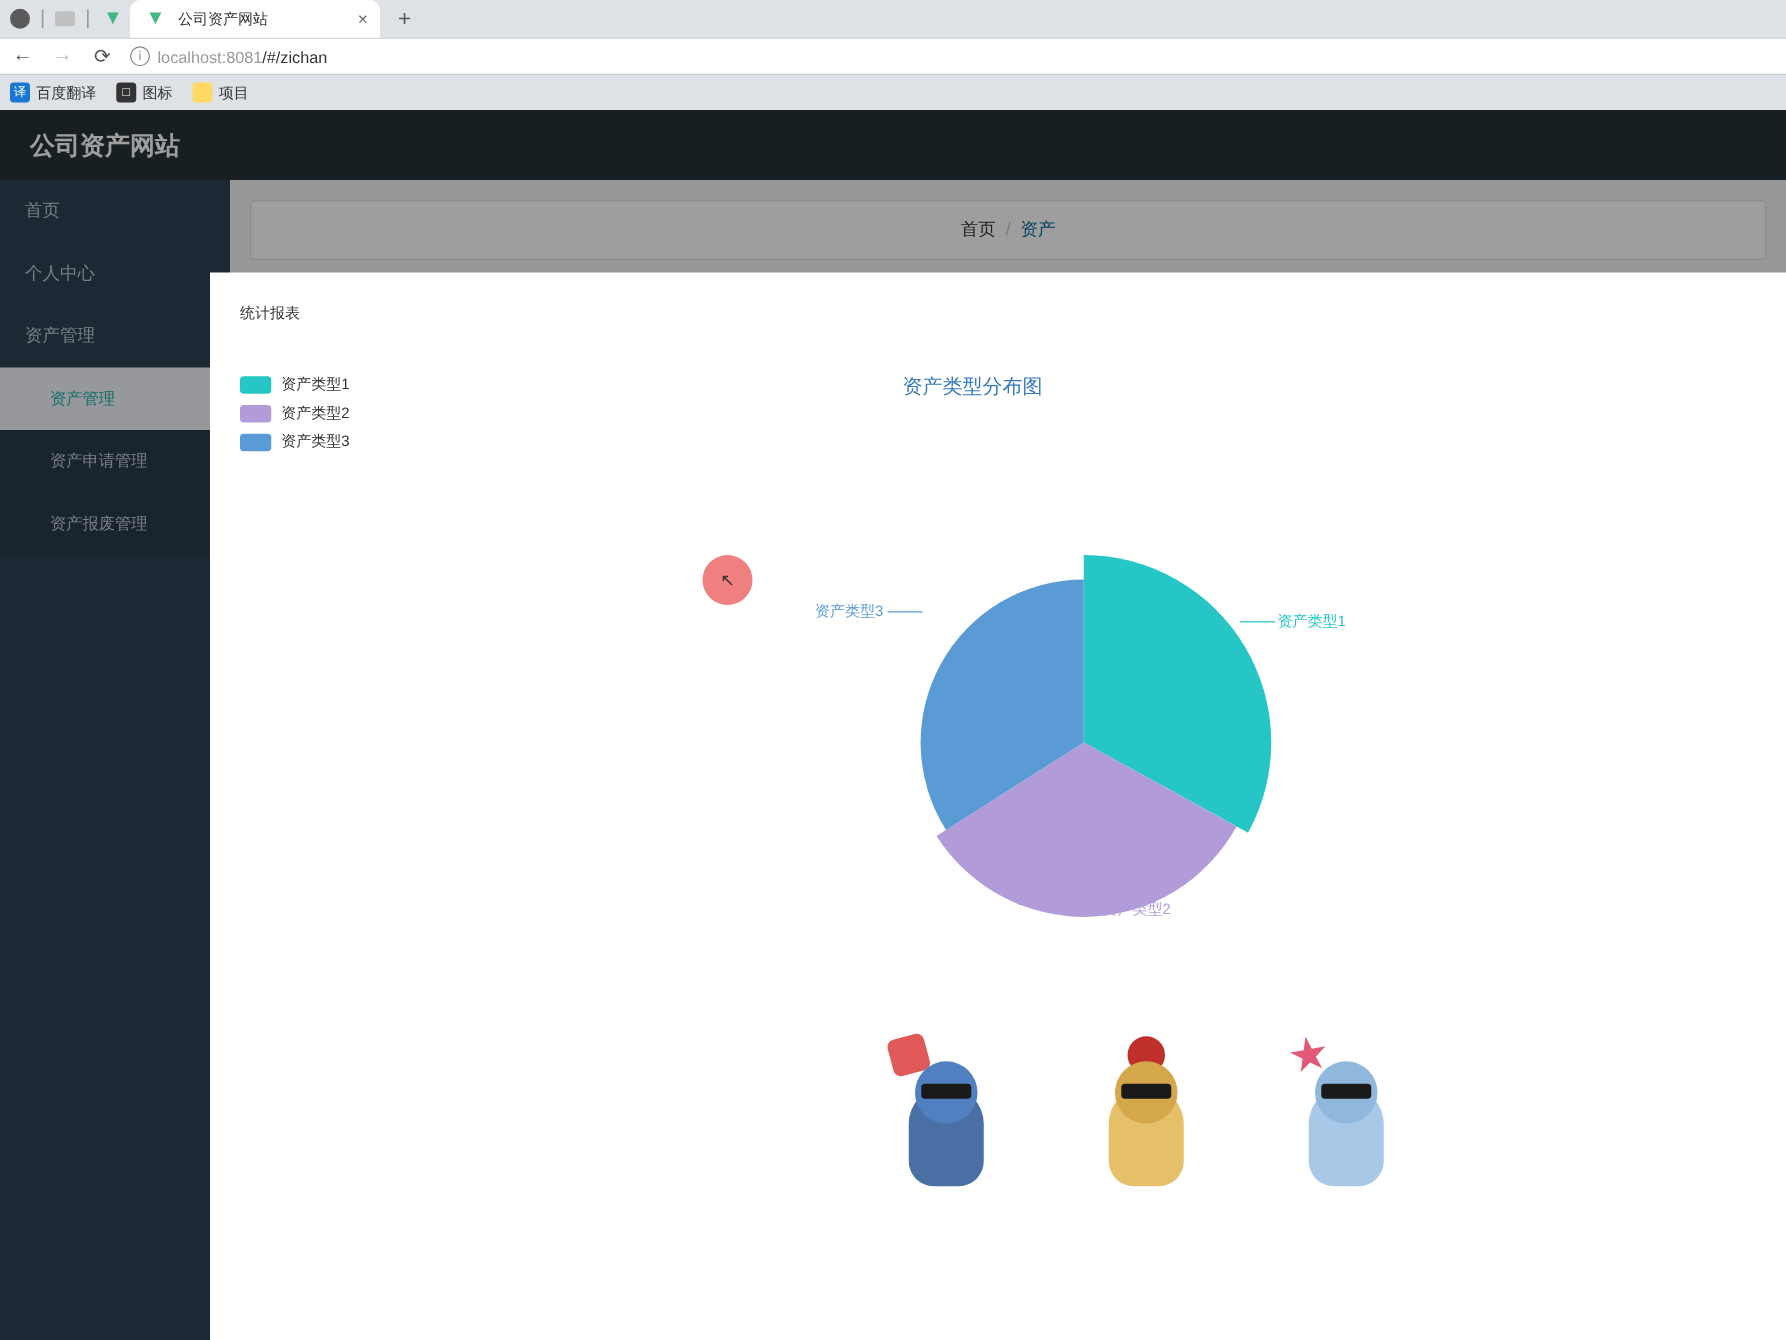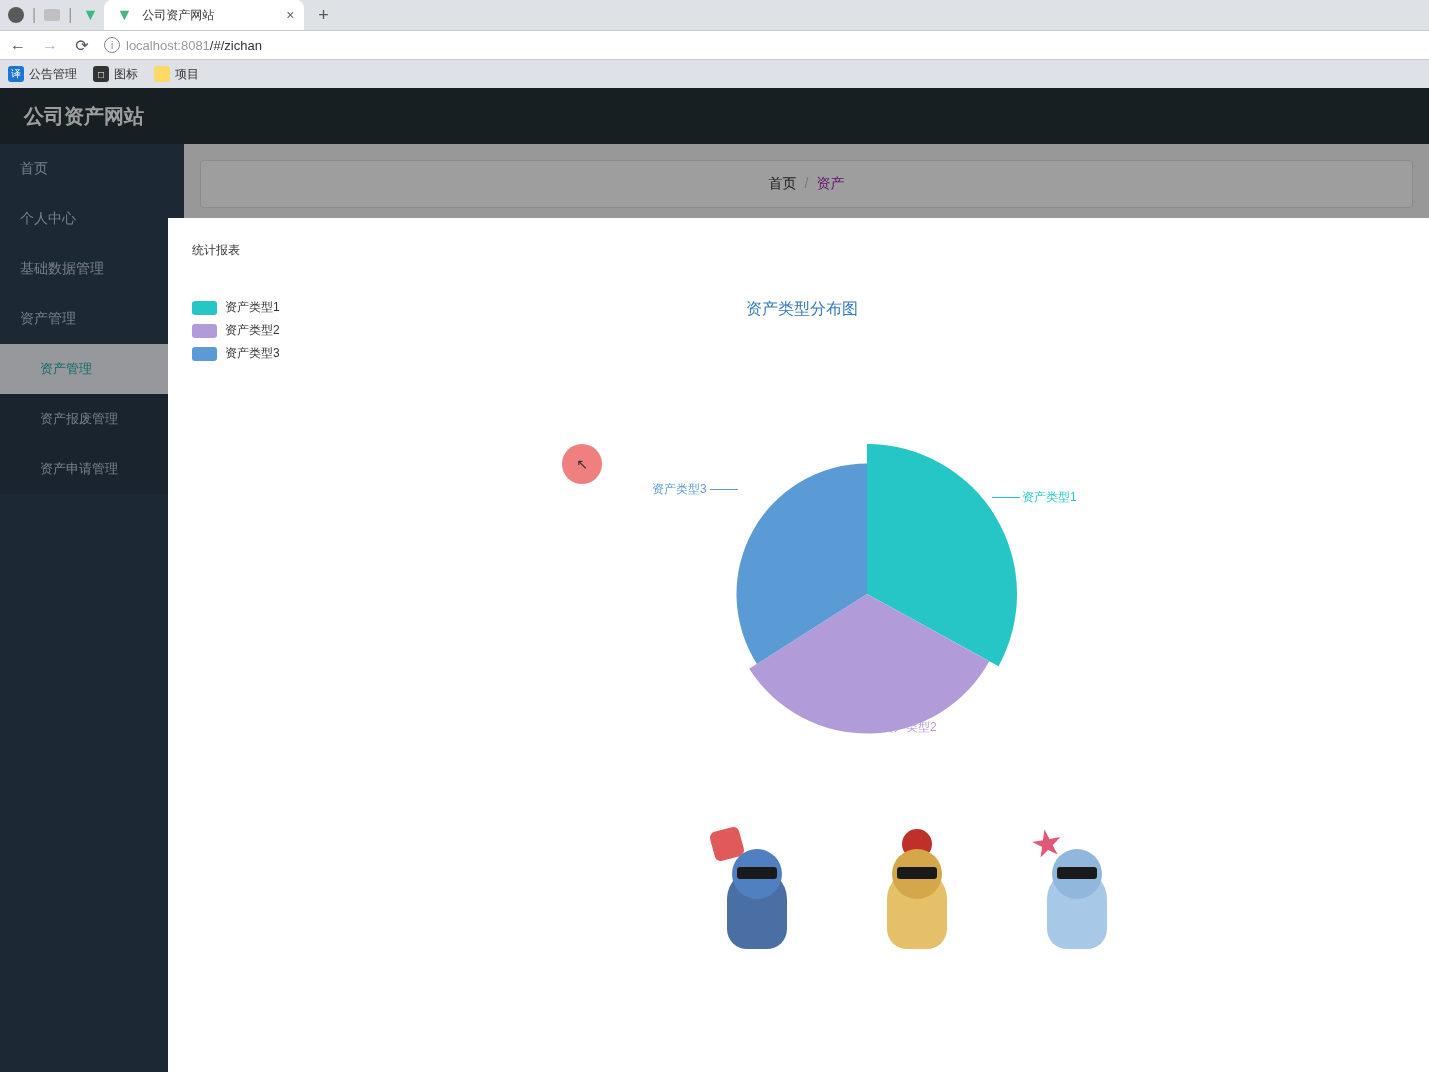--- a/index.html
+++ b/index.html
@@ -41,33 +41,33 @@
     .main { display: flex; height: calc(100% - 144px); }
     .sidebar { width: 184px; background: #304156; }
     .menu-item { height: 50px; display: flex; align-items: center; padding-left: 20px; gap: 8px; color: #bfcbd9; font-size: 14px; cursor: pointer; }
     .menu-item.sub { padding-left: 40px; background: #2a3a4d; font-size: 13px; }
     .menu-item.active { background: #f2f6fc; color: #20b2aa; }
     
     .content { flex: 1; background: #f5f5f5; padding: 16px; position: relative; }
     .breadcrumb-box { background: #fff; border: 1px solid #e0e0e0; border-radius: 4px; padding: 14px 20px; display: flex; justify-content: center; gap: 8px; font-size: 14px; }
     .bc-link { color: #333; cursor: pointer; }
     .bc-sep { color: #c0c4cc; }
-    .bc-current { color: #a21caf; }
+    .bc-current { color: #0369a1; }
     
     
     .modal-overlay { position: absolute; top: 88px; left: 0; right: 0; bottom: 0; background: rgba(0,0,0,0.38); }
     .modal { position: absolute; left: 168px; top: 218px; right: 0; bottom: 0; background: #fff; padding: 24px; }
     .modal-title { font-size: 12px; color: #333; font-weight: 500; margin-bottom: 40px; }
     
     
     .chart-wrap { position: relative; width: 100%; height: 600px; text-align: right; }
     .chart-legend { position: absolute; left: 0; top: 0; }
     .legend-item { display: flex; align-items: center; gap: 8px; margin-bottom: 6px; font-size: 12px; color: #333; }
     .legend-swatch { width: 25px; height: 14px; border-radius: 3px; }
-    .chart-title { position: absolute; left: 530px; top: 0; font-size: 16px; color: #357abd; font-weight: 500; margin-left: 24px; }
+    .chart-title { position: absolute; left: 530px; top: 0; font-size: 16px; color: #357abd; font-weight: 500; }
     
     .pie-container { position: absolute; left: 500px; top: 120px; width: 350px; height: 350px; }
     .pie-label { position: absolute; font-size: 12px; white-space: nowrap; }
     .pie-label-line { position: absolute; border-top: 1px solid; }
     
     
     .cursor-marker { position: absolute; width: 40px; height: 40px; background: #f08080; border-radius: 50%; display: flex; align-items: center; justify-content: center; }
     .cursor-arrow { font-size: 14px; color: #333; }
     
     
@@ -111,21 +111,21 @@
     <div class="url-field">
       <span class="url-info-icon">i</span>
       <span class="url-text">
         <span class="host">localhost:8081</span><span class="path">/#/zichan</span>
       </span>
     </div>
   </div>
   <div class="bookmarks">
     <div class="bookmark">
       <span class="bm-icon blue">译</span>
-      <span>公告管理</span>
+      <span>百度翻译</span>
     </div>
     <div class="bookmark">
       <span class="bm-icon dark">□</span>
       <span>图标</span>
     </div>
     <div class="bookmark">
       <span class="bm-icon yellow"></span>
       <span>项目</span>
     </div>
   </div>
@@ -137,33 +137,30 @@
 
 <div class="main">
   <div class="sidebar">
     <div class="menu-item">
         <span>首页</span>
       </div>
     <div class="menu-item">
         <span>个人中心</span>
       </div>
     <div class="menu-item">
-        <span>基础数据管理</span>
-      </div>
-    <div class="menu-item">
         <span>资产管理</span>
       </div>
     <div class="menu-item sub active">
         <span>资产管理</span>
       </div>
     <div class="menu-item sub">
+        <span>资产申请管理</span>
+      </div>
+    <div class="menu-item sub">
         <span>资产报废管理</span>
-      </div>
-    <div class="menu-item sub">
-        <span>资产申请管理</span>
       </div>
   </div>
   <div class="content">
     <div class="breadcrumb-box">
       <span class="bc-link">首页</span>
       <span class="bc-sep">/</span>
       <span class="bc-current">资产</span>
     </div>
   </div>
 </div>

